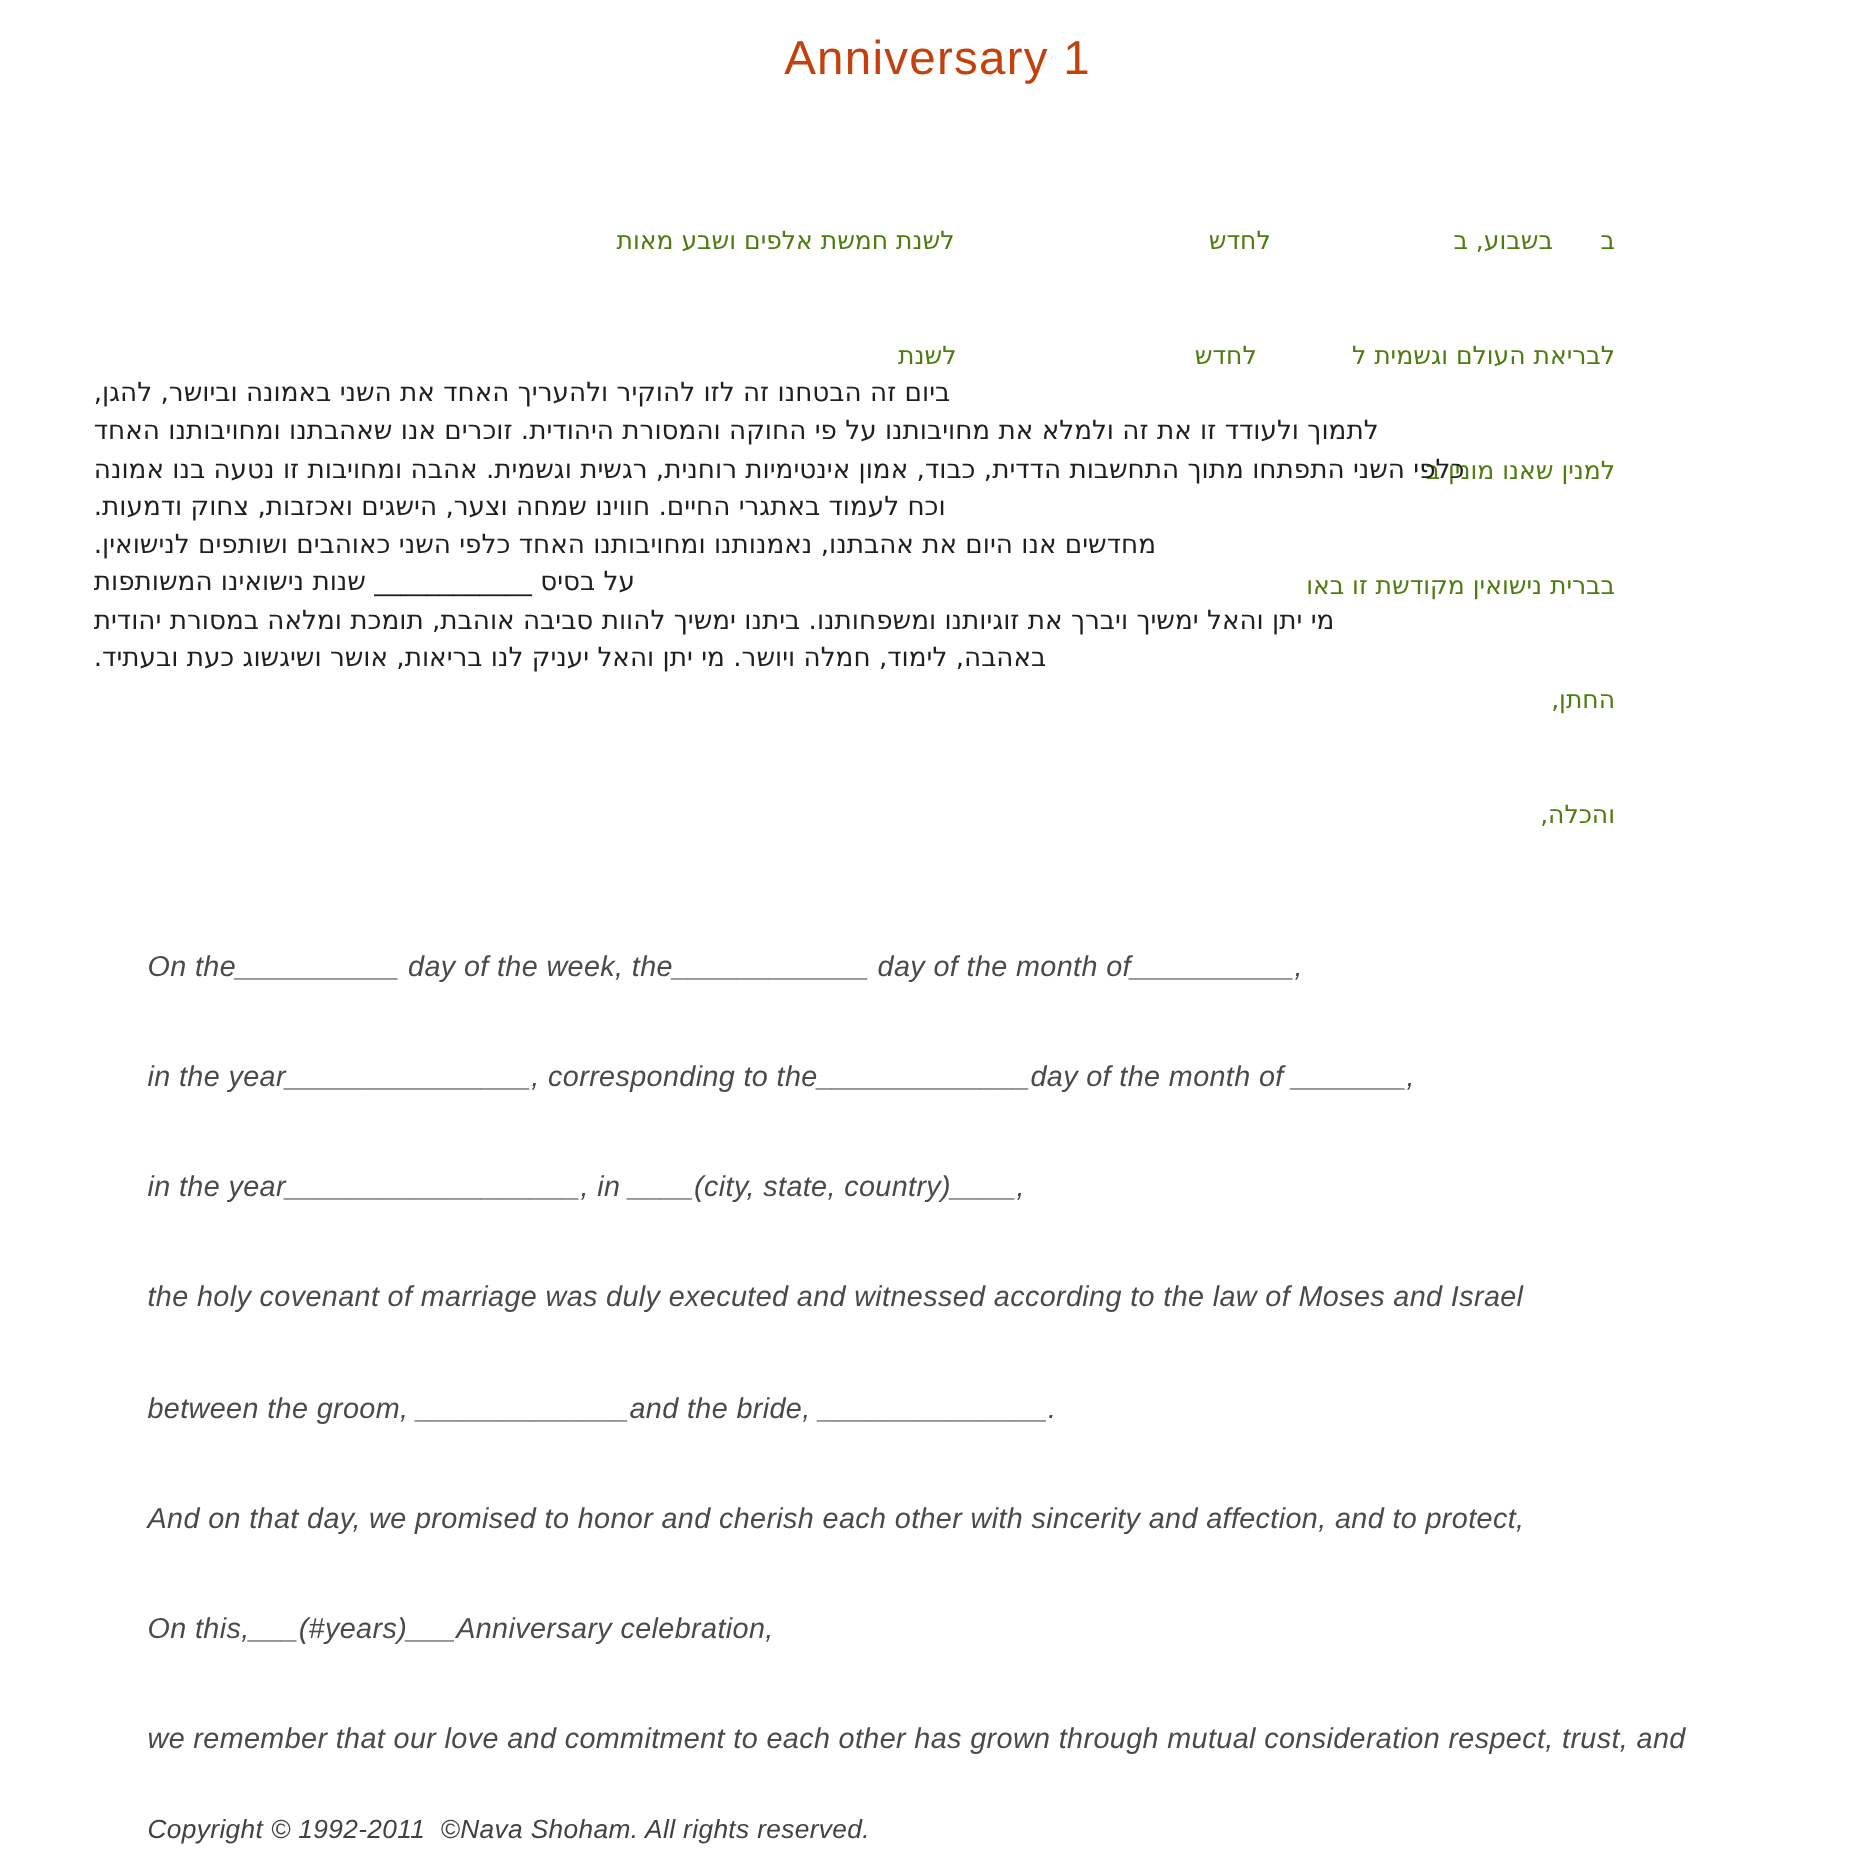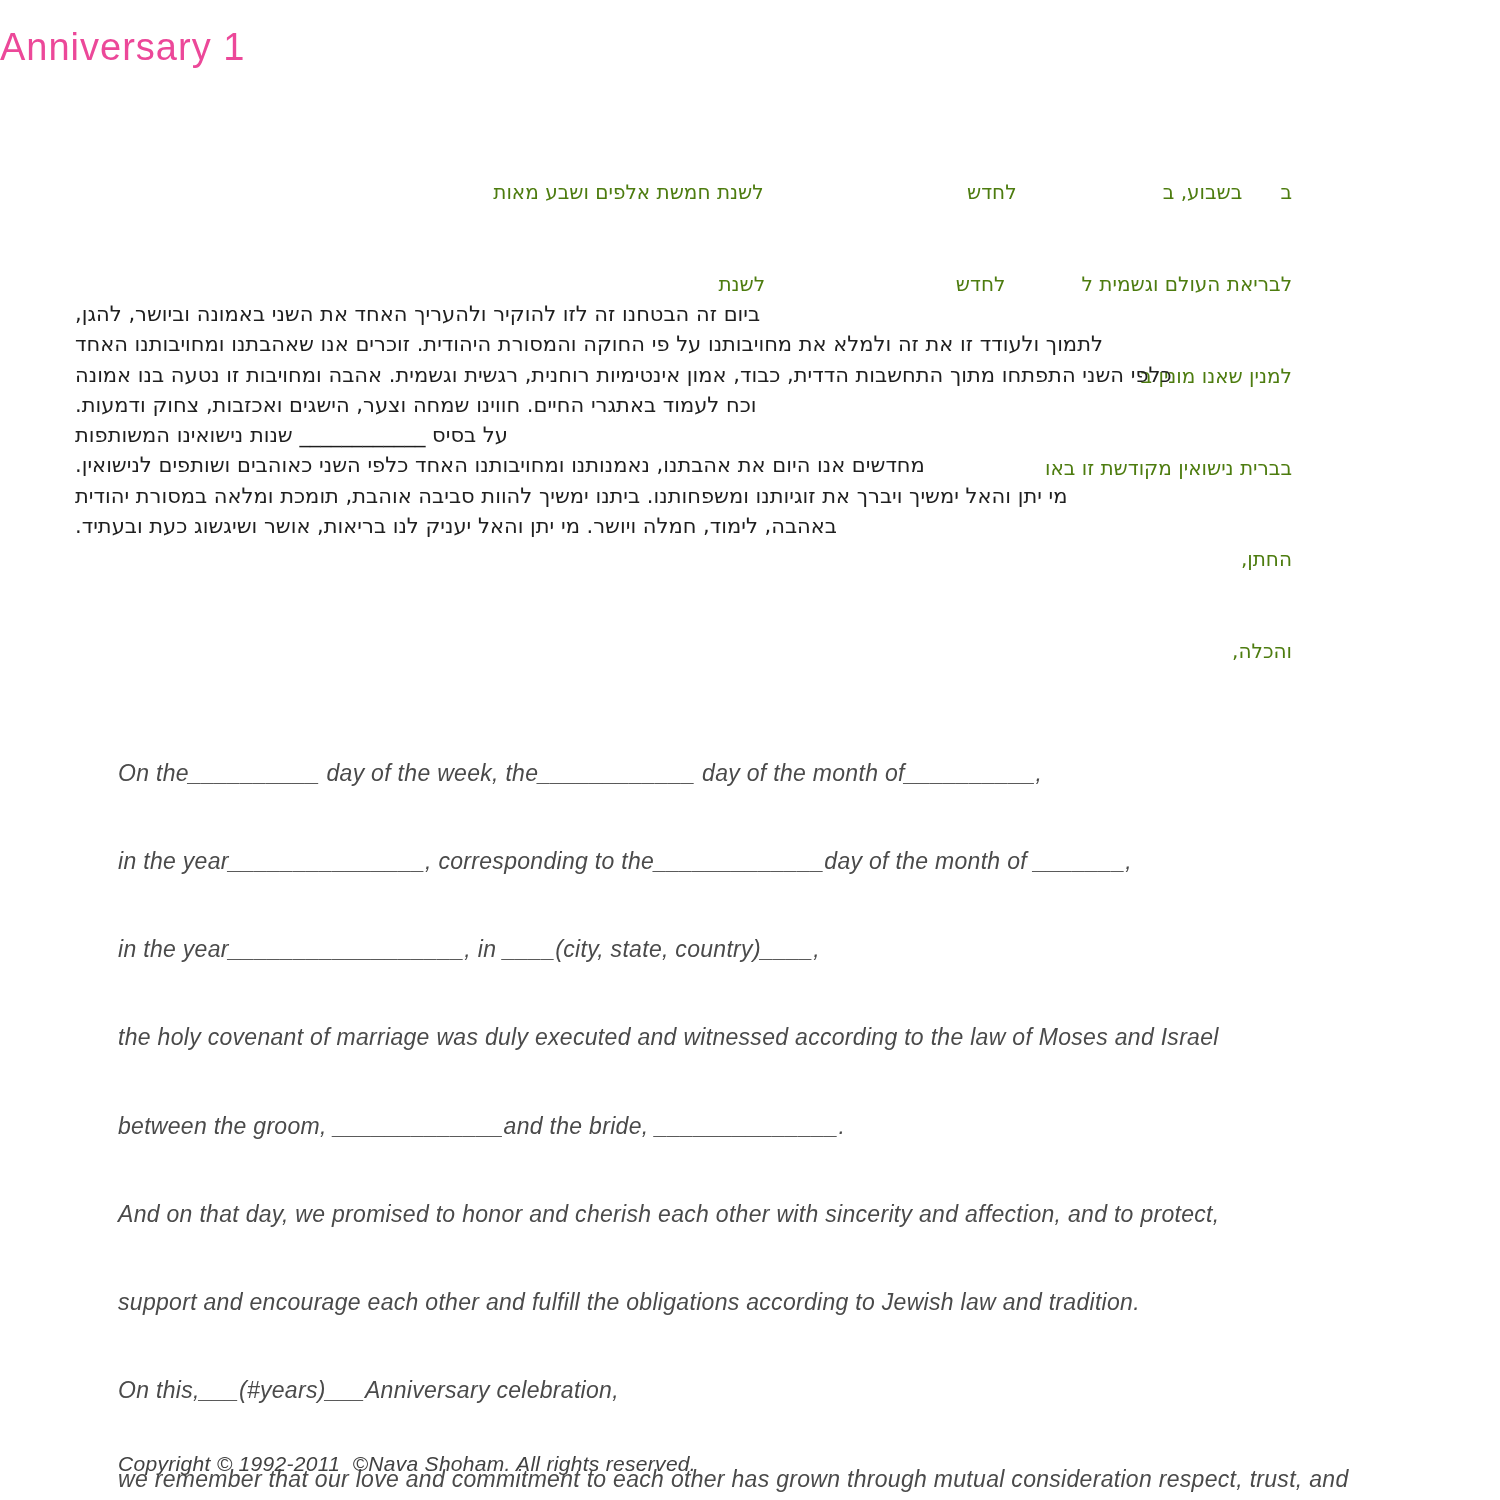--- a/index.html
+++ b/index.html
@@ -14,26 +14,26 @@
     background: #ffffff;
     overflow: hidden;
     font-family: "Liberation Sans", sans-serif;
   }
   .title {
     position: absolute;
     top: 26px;
     left: 0;
     width: 100%;
     margin: 0;
-    text-align: left;
+    text-align: center;
     font-family: "Liberation Sans", sans-serif;
     font-weight: 400;
     font-size: 38px;
     letter-spacing: 1px;
-    color: #ec4899;
+    color: #c2410c;
   }
   .hebrew-header {
     position: absolute;
     top: 116px;
     right: 208px;
     direction: rtl;
     text-align: right;
     font-family: "DejaVu Sans", sans-serif;
     font-size: 20px;
     line-height: 30.6px;
@@ -91,34 +91,33 @@
     <div>בברית נישואין מקודשת זו באו</div>
     <div>החתן,</div>
     <div>והכלה,</div>
   </section>
 
   <section class="hebrew-body">
     <div>ביום זה הבטחנו זה לזו להוקיר ולהעריך האחד את השני באמונה וביושר, להגן,</div>
     <div>לתמוך ולעודד זו את זה ולמלא את מחויבותנו על פי החוקה והמסורת היהודית. זוכרים אנו שאהבתנו ומחויבותנו האחד</div>
     <div>כלפי השני התפתחו מתוך התחשבות הדדית, כבוד, אמון אינטימיות רוחנית, רגשית וגשמית. אהבה ומחויבות זו נטעה בנו אמונה</div>
     <div>וכח לעמוד באתגרי החיים. חווינו שמחה וצער, הישגים ואכזבות, צחוק ודמעות.</div>
+    <div>מחדשים אנו היום את אהבתנו, נאמנותנו ומחויבותנו האחד כלפי השני כאוהבים ושותפים לנישואין.</div>
     <div>על בסיס ____________ שנות נישואינו המשותפות</div>
-    <div>מחדשים אנו היום את אהבתנו, נאמנותנו ומחויבותנו האחד כלפי השני כאוהבים ושותפים לנישואין.</div>
     <div>מי יתן והאל ימשיך ויברך את זוגיותנו ומשפחותנו. ביתנו ימשיך להוות סביבה אוהבת, תומכת ומלאה במסורת יהודית</div>
     <div>באהבה, לימוד, חמלה ויושר. מי יתן והאל יעניק לנו בריאות, אושר ושיגשוג כעת ובעתיד.</div>
   </section>
 
   <section class="english-body">
     <div>On the__________ day of the week, the____________ day of the month of__________,</div>
     <div>in the year_______________, corresponding to the_____________day of the month of _______,</div>
     <div>in the year__________________, in ____(city, state, country)____,</div>
     <div>the holy covenant of marriage was duly executed and witnessed according to the law of Moses and Israel</div>
     <div>between the groom, _____________and the bride, ______________.</div>
     <div>And on that day, we promised to honor and cherish each other with sincerity and affection, and to protect,</div>
-    <div>support and encourage each other and fulfill the obligations according to Jewish law and tradition.</div>
     <div>On this,___(#years)___Anniversary celebration,</div>
     <div>we remember that our love and commitment to each other has grown through mutual consideration respect, trust, and</div>
     
     
     
     
     
     
     
     

